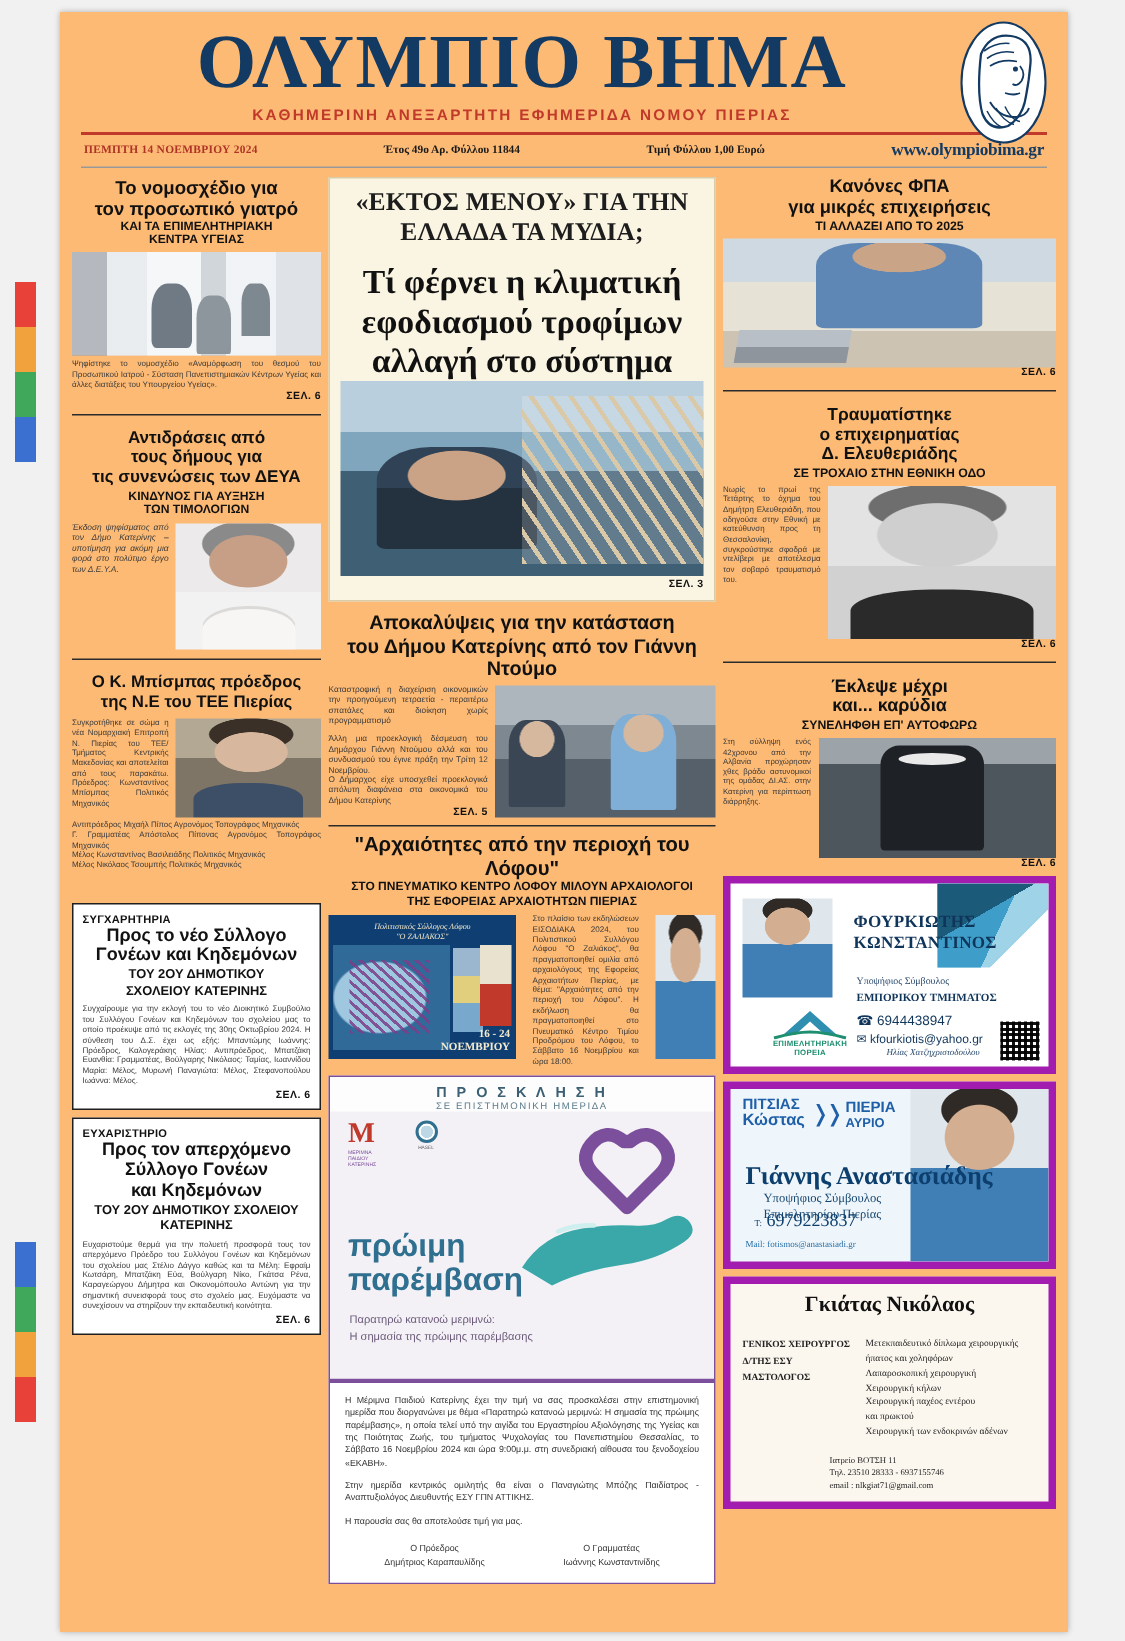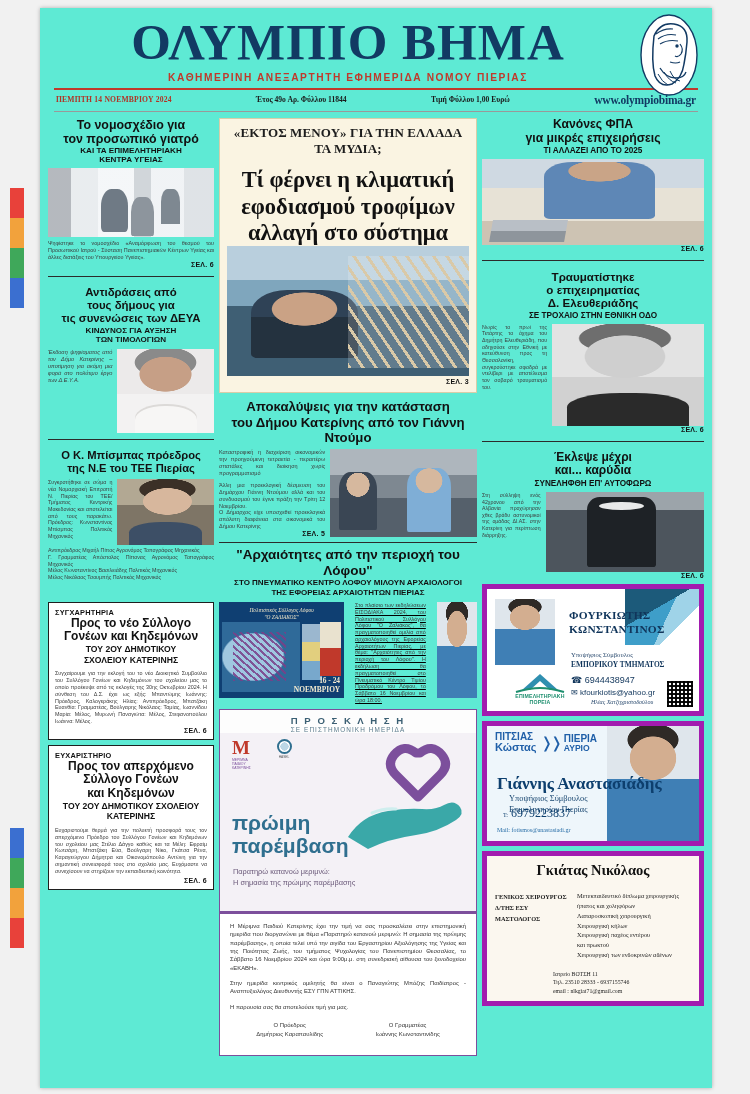--- a/index.html
+++ b/index.html
@@ -11,21 +11,21 @@
     font-family: "Liberation Sans", sans-serif;
     overflow: hidden;
   }
 
   .page {
     position: absolute;
     left: 40px;
     top: 8px;
     width: 672px;
     height: 1080px;
-    background: #5eead4;
+    background: #fdba74;
     box-shadow: 0 0 4px rgba(0,0,0,0.28);
   }
 
   
   .masthead { padding: 10px 14px 0 14px; position: relative; }
 
   .masthead-title {
     text-align: center;
     font-family: "Liberation Serif", serif;
     font-weight: bold;
@@ -243,21 +243,21 @@
   
   .lead {
     background: #faf4e2;
     border: 1px solid #d8cda8;
     padding: 6px 7px 7px 7px;
     position: relative;
   }
   .lead-kicker {
     font-family: "Liberation Serif", serif;
     font-weight: bold;
-    font-size: 13px;
+    font-size: 17px;
     text-align: center;
     color: #1d1d1d;
     letter-spacing: .1px;
   }
   .lead-headline {
     font-family: "Liberation Serif", serif;
     font-weight: bold;
     font-size: 22.5px;
     line-height: 1.2;
     text-align: center;
@@ -272,21 +272,21 @@
     font-size: 13.2px;
     margin: 1px 0 4px 0;
   }
   .doumos-row { display: flex; gap: 5px; }
   .doumos-txt { width: 42%; font-size: 5.5px; }
   .doumos-pic { width: 58%; height: 88px; }
 
   
   .arch-hl { font-size: 13.5px; font-family:"Liberation Sans",sans-serif; }
   .arch-sub { font-size: 8px; margin-top: 1px; }
-  .arch-row { display: flex; gap: 11px; margin-top: 4px; text-decoration: underline; }
+  .arch-row { display: flex; gap: 11px; margin-top: 4px; }
   .arch-poster {
     width: 53%; height: 96px;
     background: linear-gradient(180deg,#0f3f72 0 100%);
     position: relative; overflow: hidden;
   }
   .arch-poster-title {
     position: absolute; top: 5px; left: 0; right: 0; text-align: center;
     font-family: "Liberation Serif", serif; font-style: italic;
     font-size: 5.4px; color: #f0e6c8; line-height: 1.3;
   }

